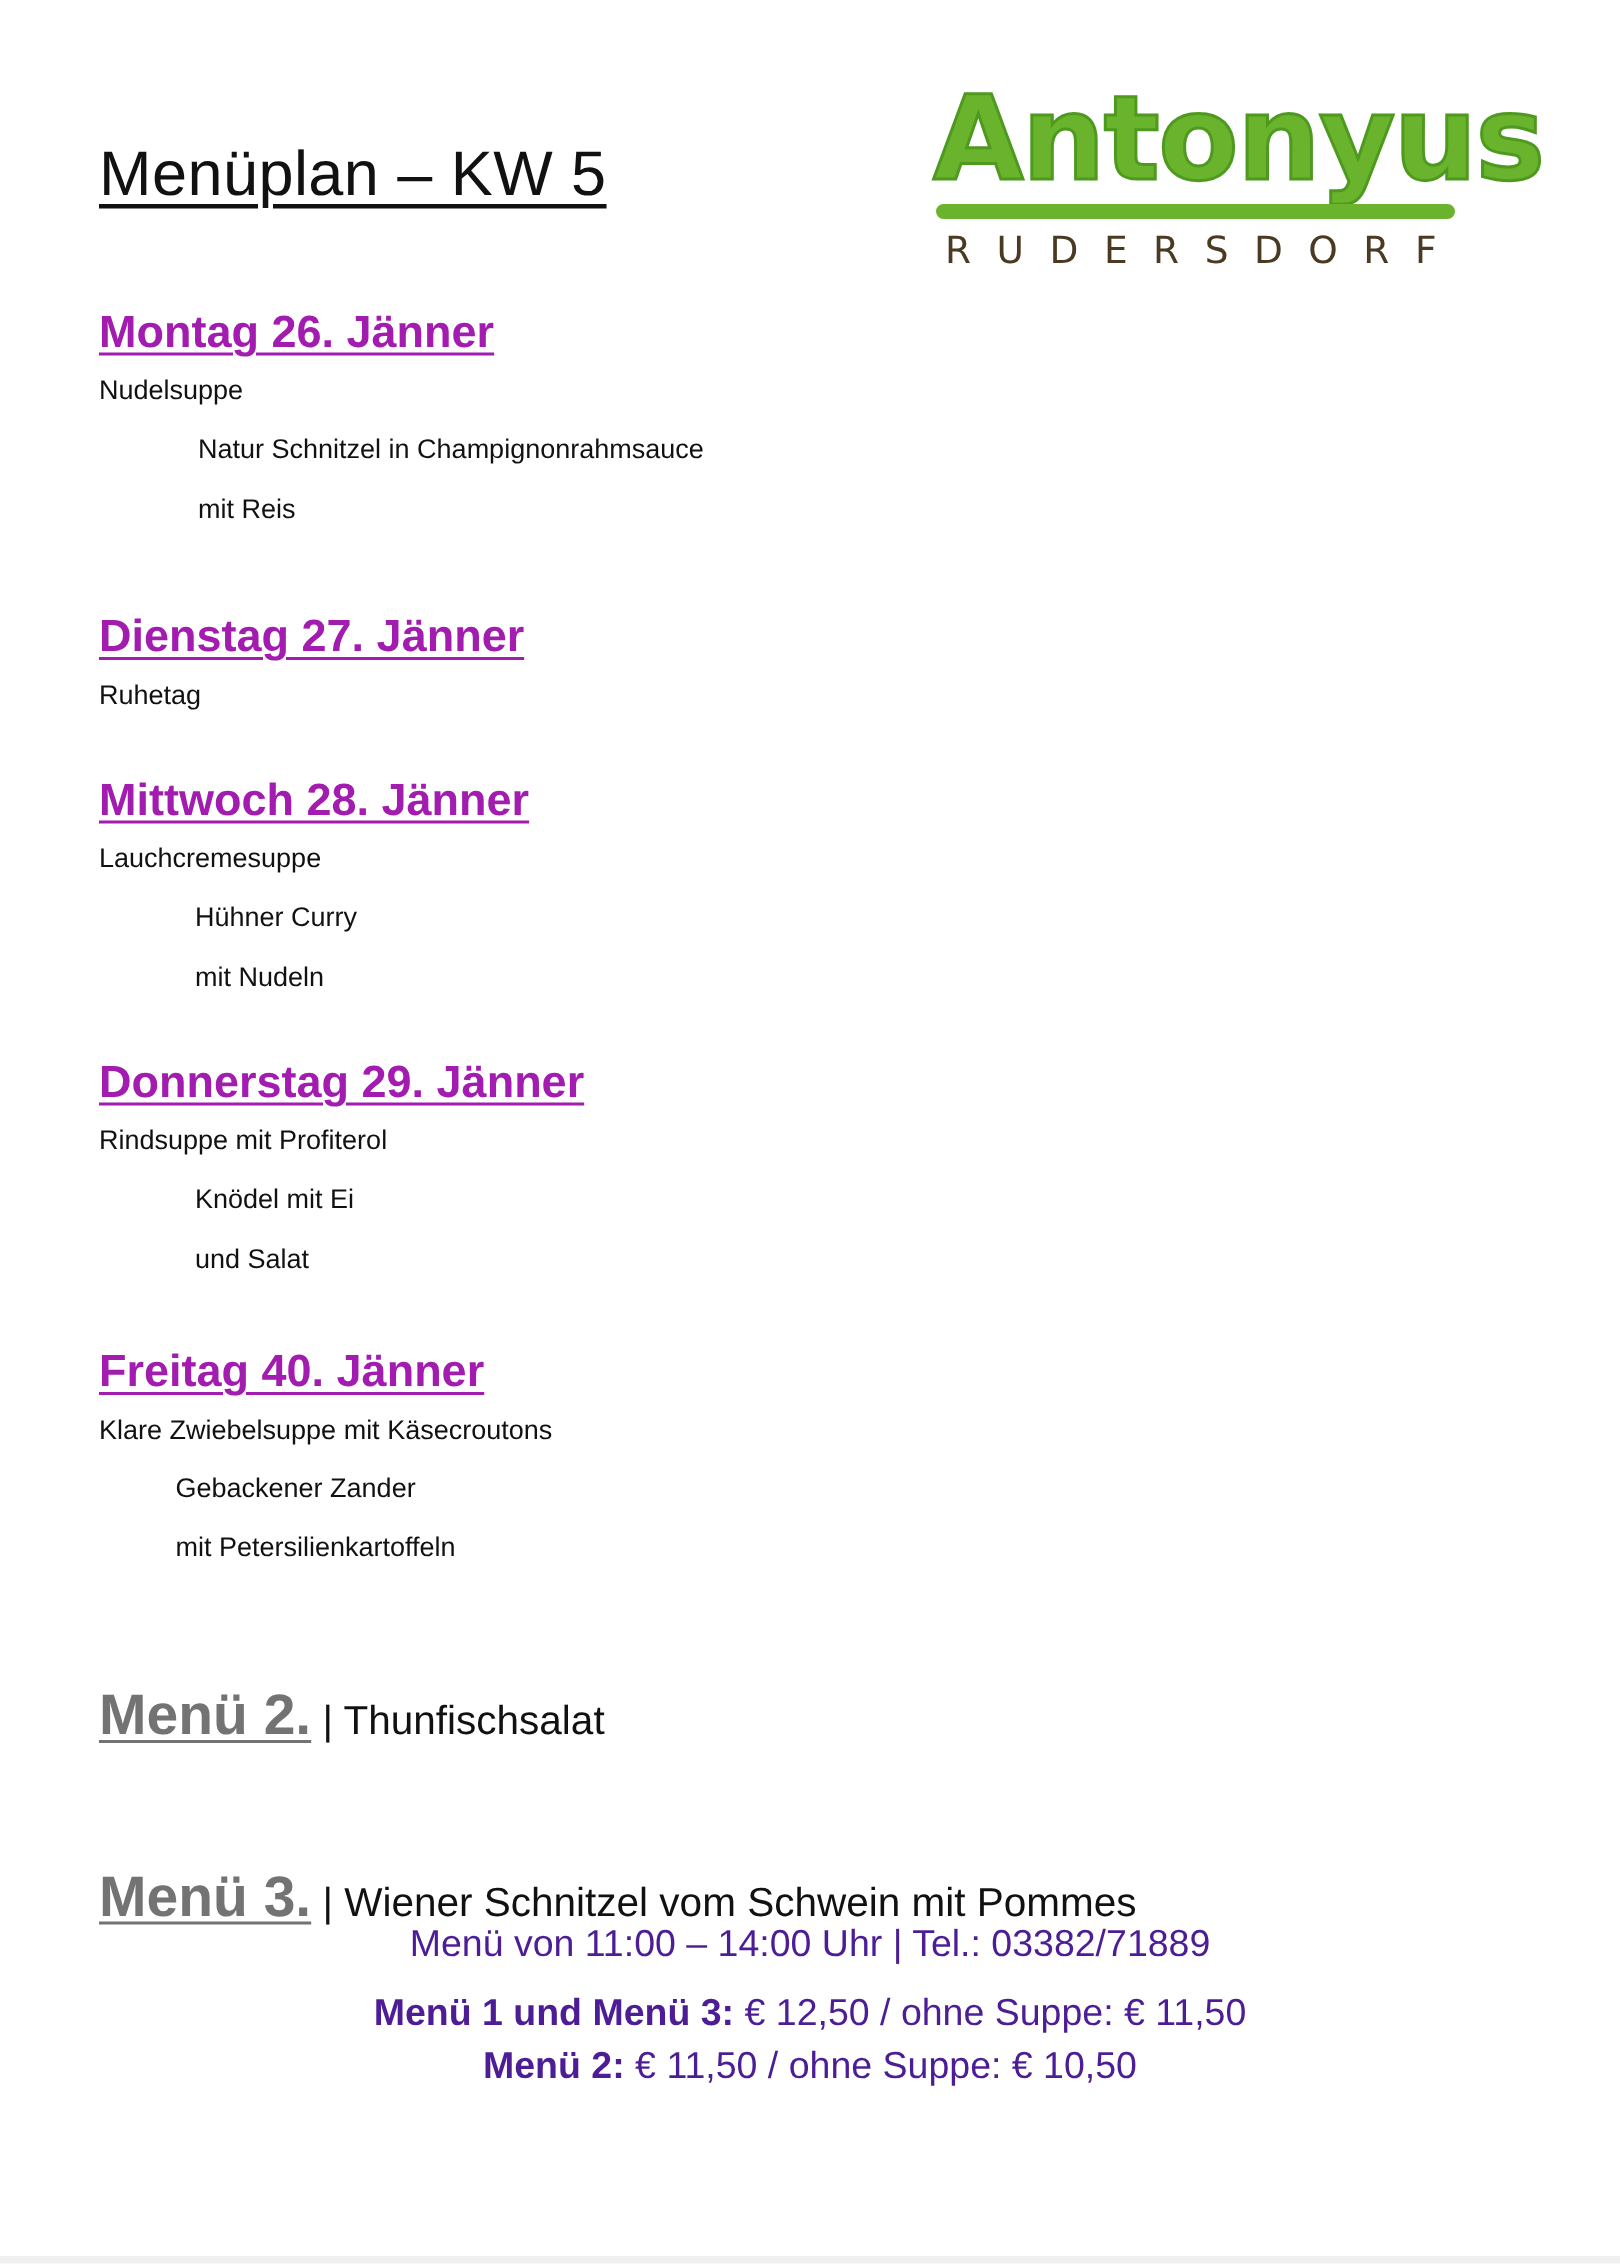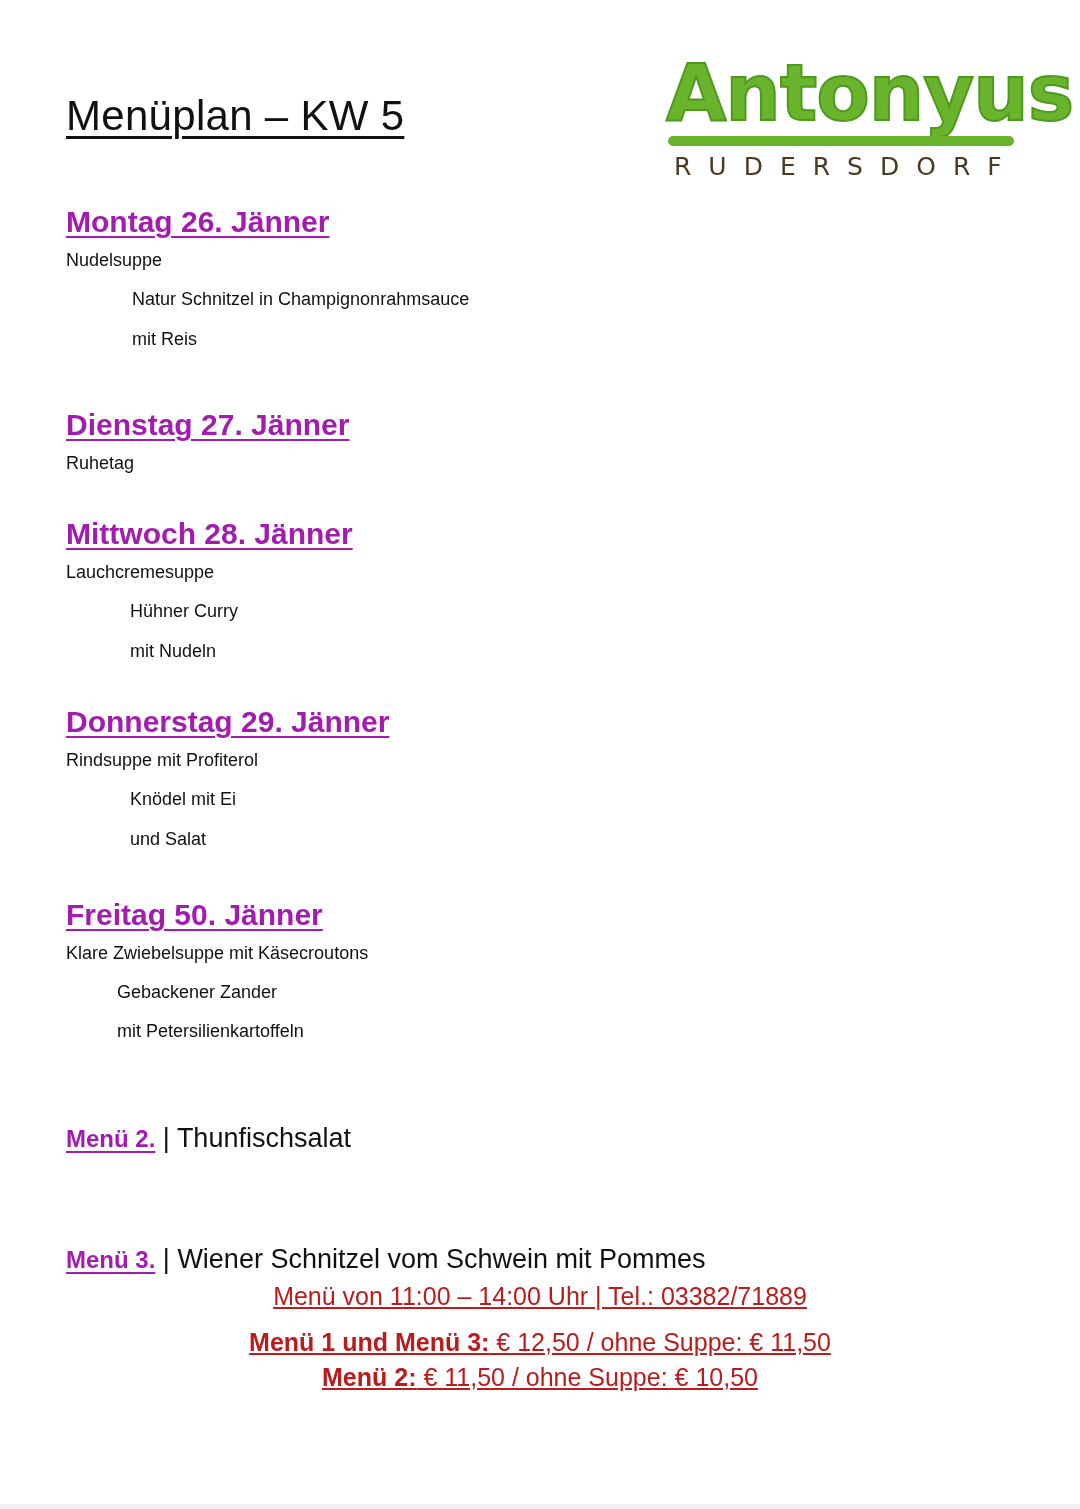--- a/index.html
+++ b/index.html
@@ -1,27 +1,27 @@
 <!DOCTYPE html>
 <html><head>
 <meta charset="utf-8">
 <style>
   html, body { margin:0; padding:0; background:#ffffff; }
   body { width:1080px; height:1509px; position:relative; overflow:hidden; font-family:"Liberation Sans", sans-serif; color:#111; }
   .title { position:absolute; left:66px; top:92px; font-size:42px; font-weight:normal; text-decoration:underline; text-decoration-thickness:3px; text-underline-offset:6px; letter-spacing:0.3px; }
-  .logo { position:absolute; left:620px; top:54px; width:352px; height:130px;margin-left:44px; }
+  .logo { position:absolute; left:620px; top:54px; width:352px; height:130px; }
   .logo-word { position:absolute; left:2px; top:-6px; font-size:78px; font-weight:bold; color:#6ab42d; letter-spacing:-1px; font-family:"DejaVu Sans", sans-serif; -webkit-text-stroke:2px #4e9a1e; }
   .logo-bar { position:absolute; left:4px; top:82px; width:346px; height:10px; border-radius:6px; background:#6ab42d; }
   .logo-sub { position:absolute; left:10px; top:98px; font-size:25px; letter-spacing:17px; color:#4a3a22; font-family:"DejaVu Sans", sans-serif; }
   .day { position:absolute; left:66px; font-size:30px; font-weight:bold; color:#a21caf; text-decoration:underline; text-decoration-thickness:2px; text-underline-offset:4px; }
   .line { position:absolute; font-size:18px; color:#111; white-space:nowrap; }
   .menu-row { position:absolute; left:66px; white-space:nowrap; }
-  .menu-label { font-size:24px; font-weight:bold; color:#a21caf; text-decoration:underline; text-decoration-thickness:2px; text-underline-offset:4px; }
+  .menu-label { font-size:38px; font-weight:bold; color:#737373; text-decoration:underline; text-decoration-thickness:2px; text-underline-offset:4px; }
   .menu-desc { font-size:27px; color:#111; }
-  .footer { position:absolute; left:0; width:1080px; text-align:center; font-size:25px; color:#b91c1c; white-space:nowrap;text-decoration:underline; }
+  .footer { position:absolute; left:0; width:1080px; text-align:center; font-size:25px; color:#4c1d95; white-space:nowrap; }
   .footer b { font-weight:bold; }
   .bottom-edge { position:absolute; left:0; top:1504px; width:1080px; height:5px; background:#f0f0f0; }
 </style>
 </head>
 <body>
 
 <div class="title">Menüplan – KW 5</div>
 
 <div class="logo">
   <div class="logo-word">Antonyus</div>
@@ -40,21 +40,21 @@
 <div class="day" style="top:517px">Mittwoch 28. Jänner</div>
 <div class="line" style="left:66px;top:562px">Lauchcremesuppe</div>
 <div class="line" style="left:130px;top:601px">Hühner Curry</div>
 <div class="line" style="left:130px;top:641px">mit Nudeln</div>
 
 <div class="day" style="top:705px">Donnerstag 29. Jänner</div>
 <div class="line" style="left:66px;top:750px">Rindsuppe mit Profiterol</div>
 <div class="line" style="left:130px;top:789px">Knödel mit Ei</div>
 <div class="line" style="left:130px;top:829px">und Salat</div>
 
-<div class="day" style="top:898px">Freitag 50. Jänner</div>
+<div class="day" style="top:898px">Freitag 40. Jänner</div>
 <div class="line" style="left:66px;top:943px">Klare Zwiebelsuppe mit Käsecroutons</div>
 <div class="line" style="left:117px;top:982px">Gebackener Zander</div>
 <div class="line" style="left:117px;top:1021px">mit Petersilienkartoffeln</div>
 
 <div class="menu-row" style="top:1123px">
   <span class="menu-label">Menü 2.</span><span class="menu-desc"> | </span><span class="menu-desc">Thunfischsalat</span>
 </div>
 <div class="menu-row" style="top:1244px">
   <span class="menu-label">Menü 3.</span><span class="menu-desc"> | </span><span class="menu-desc">Wiener Schnitzel vom Schwein mit Pommes</span>
 </div>

